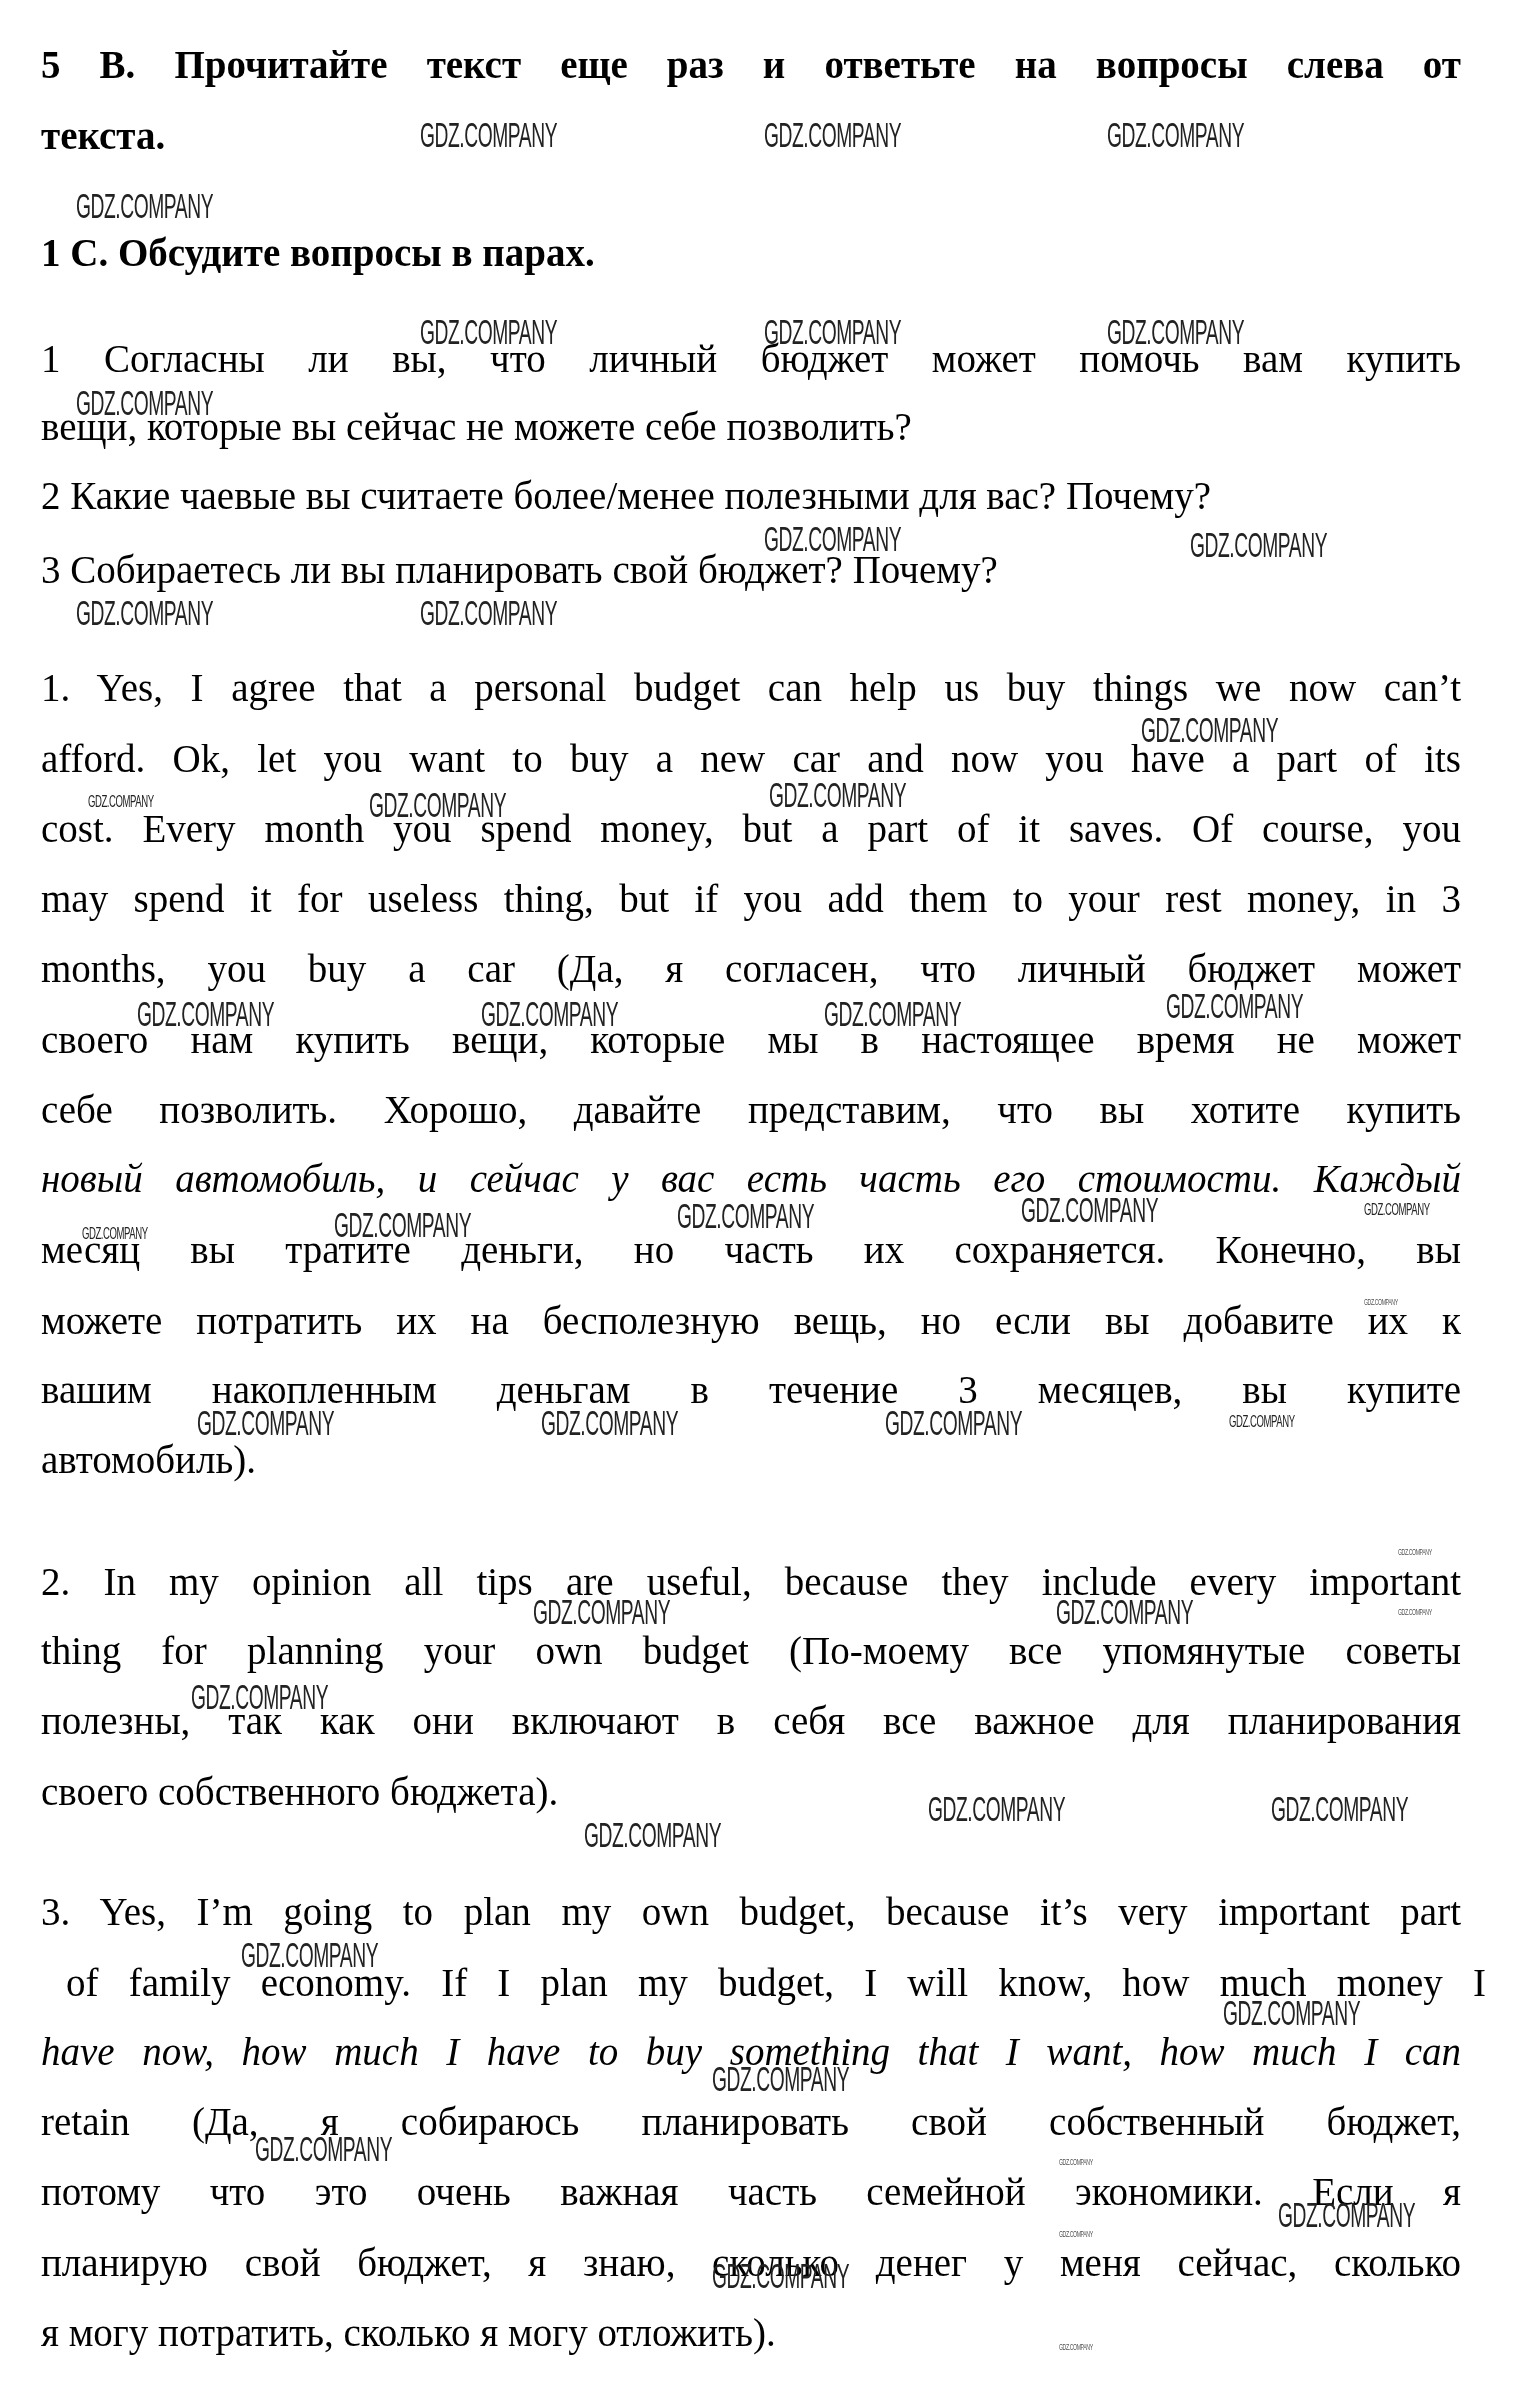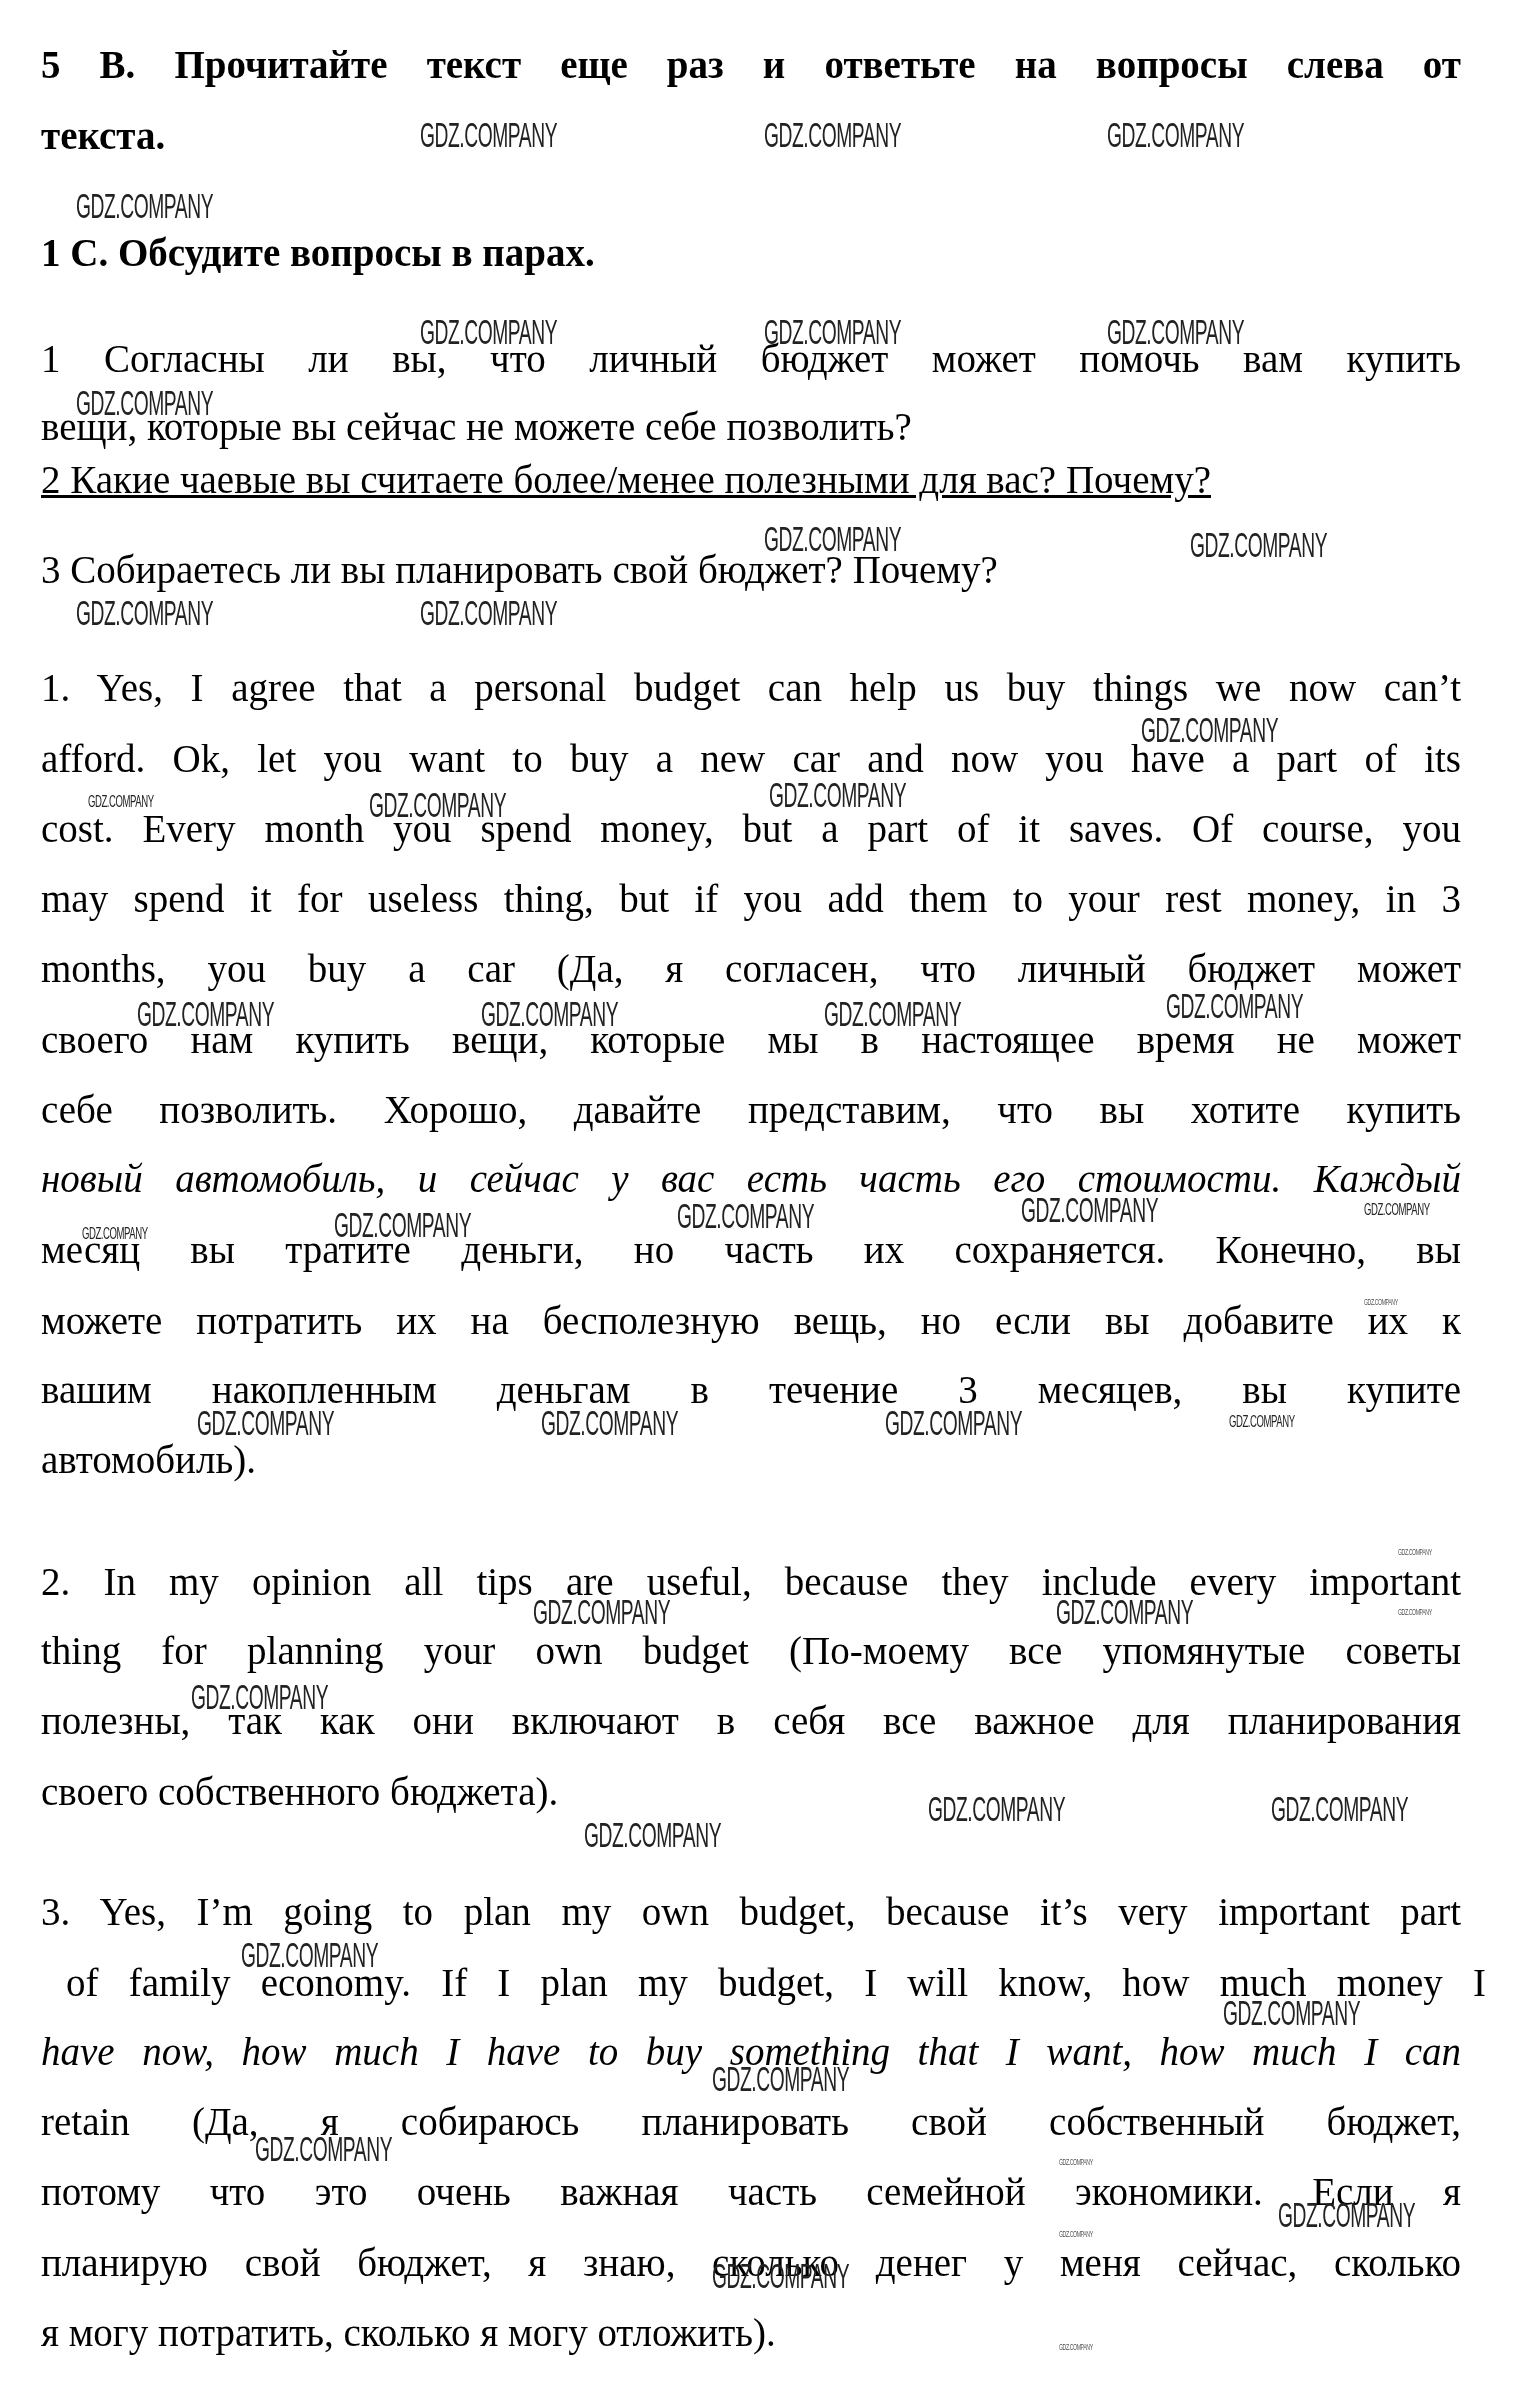--- a/index.html
+++ b/index.html
@@ -18,21 +18,21 @@
 </head>
 <body>
 
 <div class="line bold" style="top: 41px; white-space: normal;"><span style="white-space: nowrap;">5 В. Прочитайте текст еще раз и ответьте на вопросы слева от</span></div>
 <div class="line bold last" style="top:112px;">текста.</div>
 
 <div class="line bold last" style="top:229px;">1 С. Обсудите вопросы в парах.</div>
 
 <div class="line" style="top: 335px; white-space: normal;"><span style="white-space: nowrap;">1 Согласны ли вы, что личный бюджет может помочь вам купить</span></div>
 <div class="line last" style="top:403px;">вещи, которые вы сейчас не можете себе позволить?</div>
-<div class="line last" style="top:456px;text-decoration:underline;">2 Какие чаевые вы считаете более/менее полезными для вас? Почему?</div>
+<div class="line last" style="top:472px;">2 Какие чаевые вы считаете более/менее полезными для вас? Почему?</div>
 <div class="line last" style="top:546px;">3 Собираетесь ли вы планировать свой бюджет? Почему?</div>
 
 <div>
   <div class="line" style="top: 664px; white-space: normal;"><span style="white-space: nowrap;">1. Yes, I agree that a personal budget can help us buy things we now can’t</span></div>
   <div class="line" style="top: 735px; white-space: normal;"><span style="white-space: nowrap;">afford. Ok, let you want to buy a new car and now you have a part of its</span></div>
   <div class="line" style="top: 805px; white-space: normal;"><span style="white-space: nowrap;">cost. Every month you spend money, but a part of it saves. Of course, you</span></div>
   <div class="line" style="top: 875px; white-space: normal;"><span style="white-space: nowrap;">may spend it for useless thing, but if you add them to your rest money, in 3</span></div>
   <div class="line" style="top: 945px; white-space: normal;"><span style="white-space: nowrap;">months, you buy a car (Да, я согласен, что личный бюджет может</span></div>
   <div class="line" style="top: 1016px; white-space: normal;"><span style="white-space: nowrap;">своего нам купить вещи, которые мы в настоящее время не может</span></div>
   <div class="line" style="top: 1086px; white-space: normal;"><span style="white-space: nowrap;">себе позволить. Хорошо, давайте представим, что вы хотите купить</span></div>

